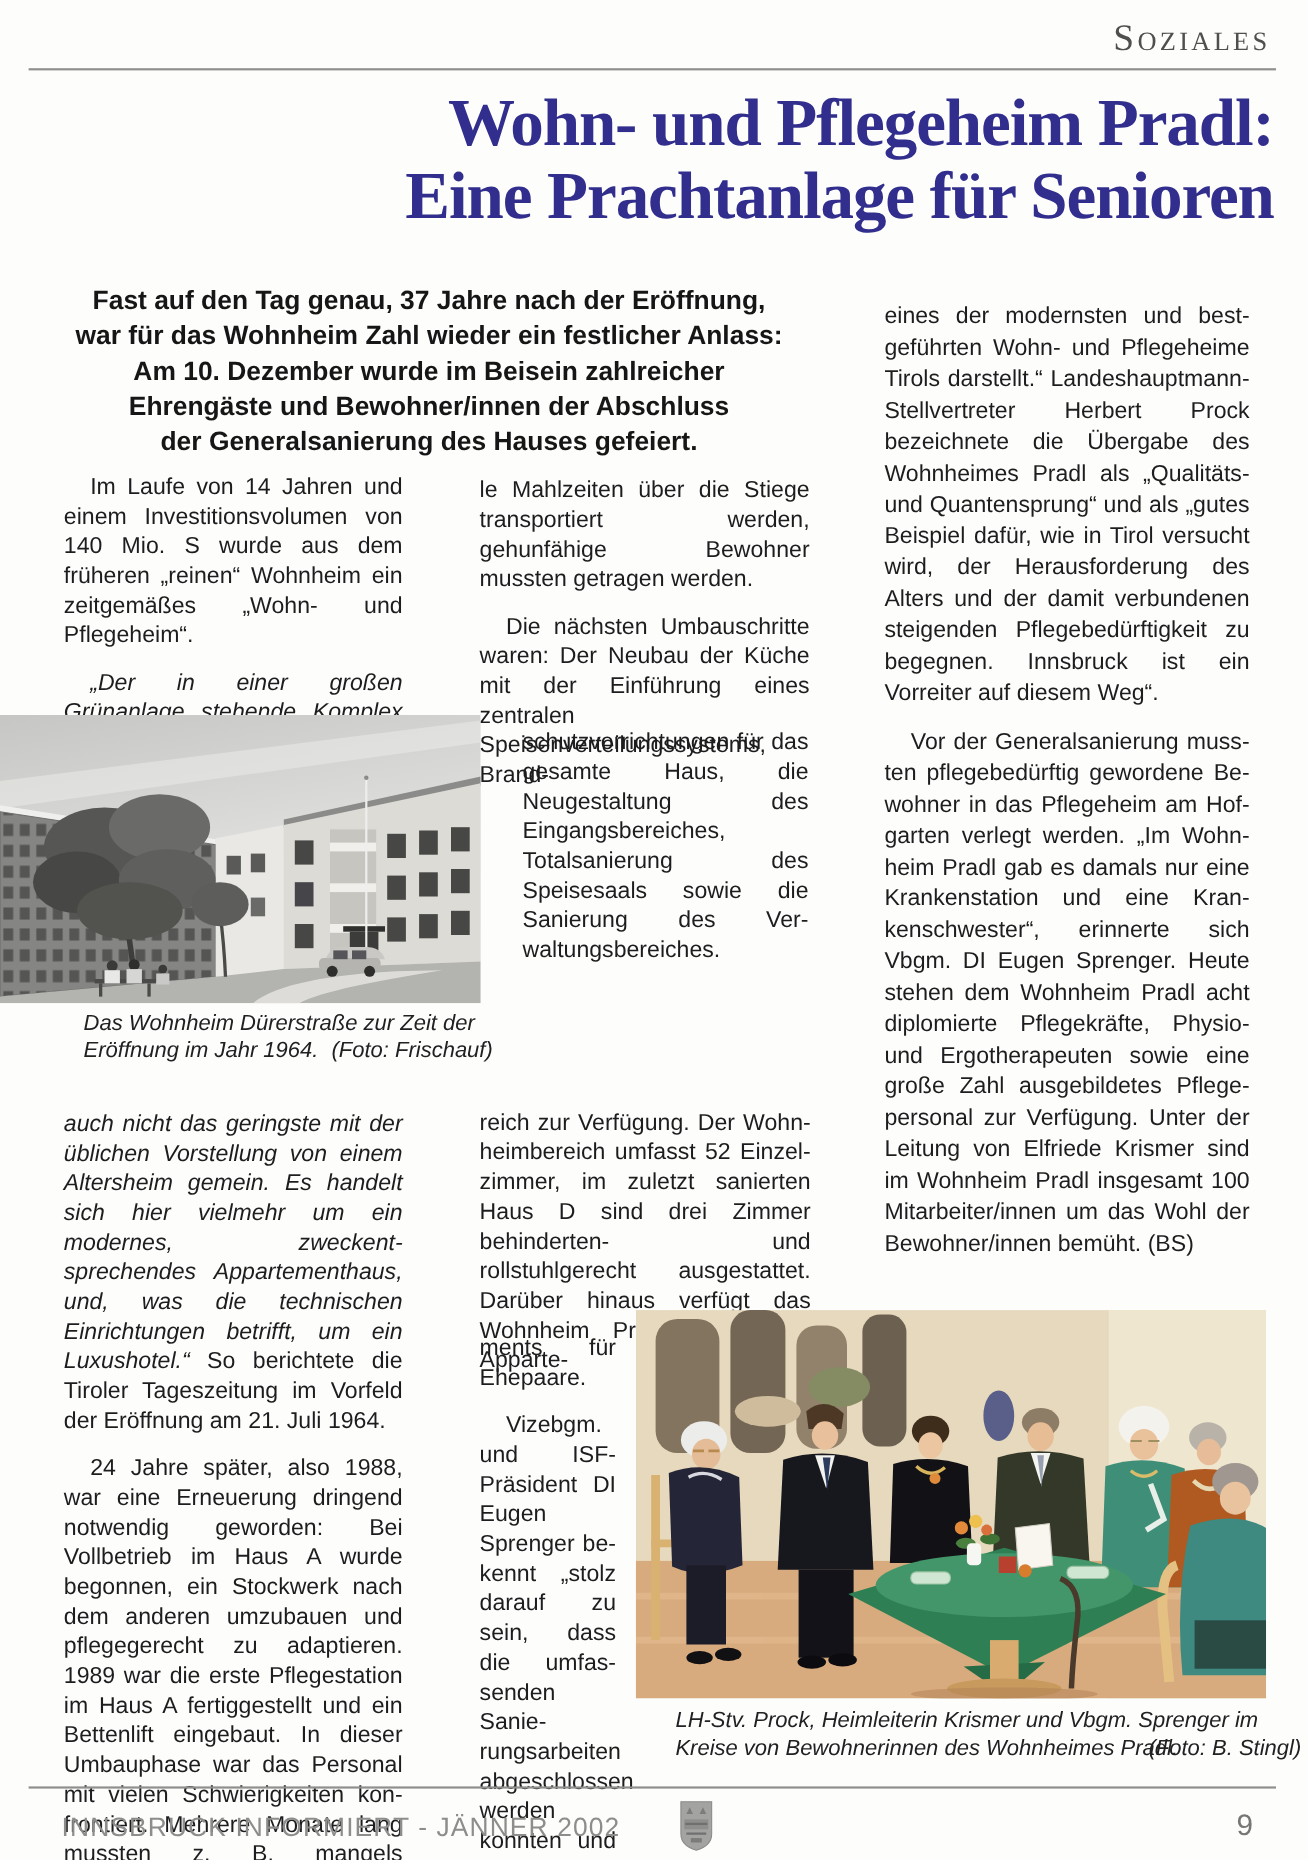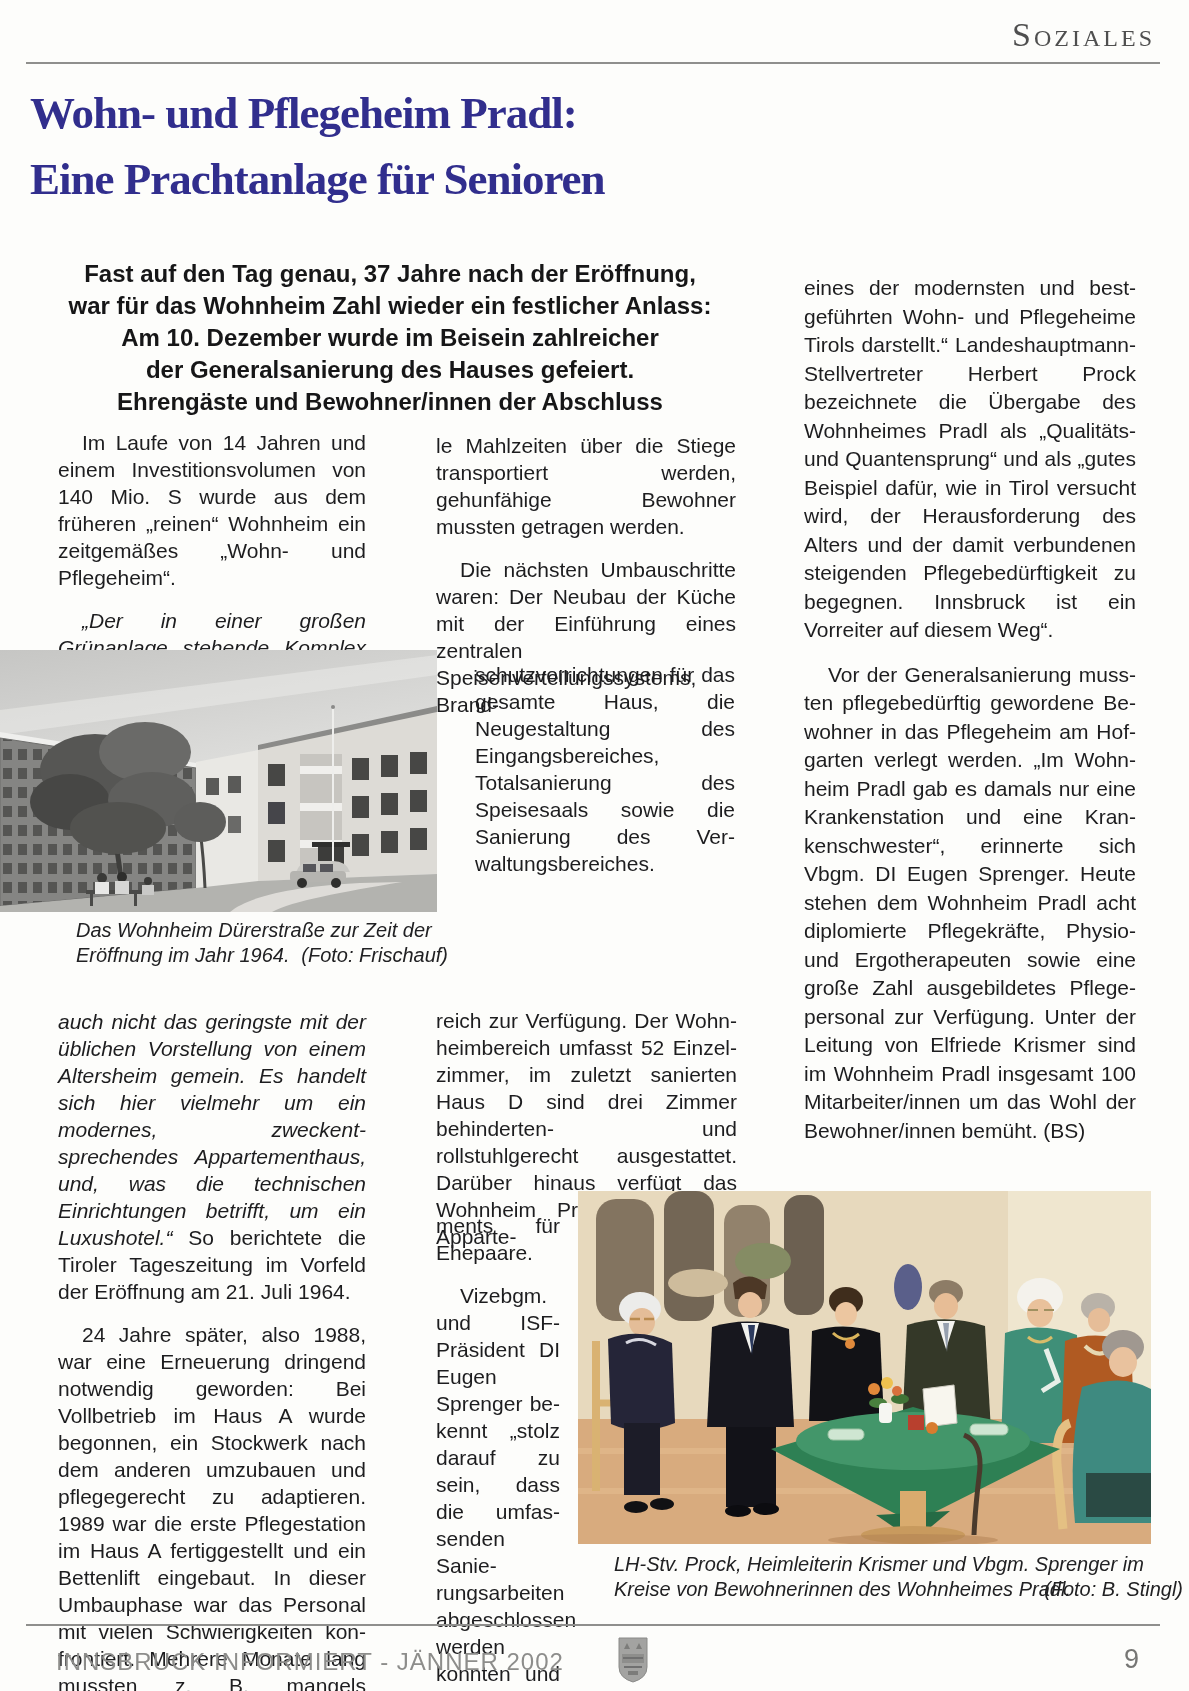--- a/index.html
+++ b/index.html
@@ -5,21 +5,21 @@
   html,body{margin:0;padding:0;background:#ffffff;}
   .page{position:relative;width:1189px;height:1691px;background:#fdfdfb;overflow:hidden;
         font-family:"Liberation Sans",sans-serif;color:#1d1d1f;}
   .abs{position:absolute;}
   
   .section-label{font-family:"Liberation Serif",serif;font-variant:small-caps;
                  font-size:34px;letter-spacing:3px;color:#4f4f4f;}
   .rule{background:#8f8f8d;height:2px;}
   
   .title{font-family:"Liberation Serif",serif;font-weight:bold;color:#312e8d;
-         font-size:45px;line-height:66px;text-align:left;letter-spacing:-1px;}
+         font-size:61px;line-height:66px;text-align:right;letter-spacing:-1px;}
   
   .lead{font-weight:bold;font-size:24px;line-height:32px;text-align:center;color:#161617;}
   
   .body-text{font-size:21px;line-height:27px;text-align:justify;}
   .body-text p{margin:16px;}
   .indent{text-indent:24px;}
   .it{font-style:italic;}
   .col3{line-height:28.5px;}
   
   .caption{font-style:italic;font-size:20px;line-height:25px;color:#212123;position:absolute;margin-left:32px;}
@@ -41,22 +41,22 @@
 
   <h1 class="abs title" style="left:30px;top:80px;width:1128px;margin:0;">
     <div>Wohn- und Pflegeheim Pradl:</div>
     <div>Eine Prachtanlage für Senioren</div>
   </h1>
 
   <div class="abs lead" style="left:62px;top:258px;width:656px;">
     <div>Fast auf den Tag genau, 37 Jahre nach der Eröffnung,</div>
     <div>war für das Wohnheim Zahl wieder ein festlicher Anlass:</div>
     <div>Am 10. Dezember wurde im Beisein zahlreicher</div>
+    <div>Ehrengäste und Bewohner/innen der Abschluss</div>
     <div>der Generalsanierung des Hauses gefeiert.</div>
-    <div>Ehrengäste und Bewohner/innen der Abschluss</div>
   </div>
 
   <div class="abs body-text" style="left:42px;top:413px;width:340px;">
     <p class="indent">Im Laufe von 14 Jahren und ei­nem Investitions­volumen von 140 Mio. S wurde aus dem früheren „reinen“ Wohnheim ein zeit­gemäßes „Wohn- und Pflegeheim“.</p>
     <p class="indent it">„Der in einer großen Grünanlage stehende Komplex hat weder äußer­lich noch in seiner Innenausstattung</p>
   </div>
 
   <div class="abs body-text" style="left:420px;top:416px;width:332px;">
     <p>le Mahlzeiten über die Stiege transportiert werden, gehunfähige Bewohner mussten getragen wer­den.</p>
     <p class="indent">Die nächsten Umbauschritte wa­ren: Der Neubau der Küche mit der Einführung eines zentralen Speisenverteilungssystems, Brand-</p>

